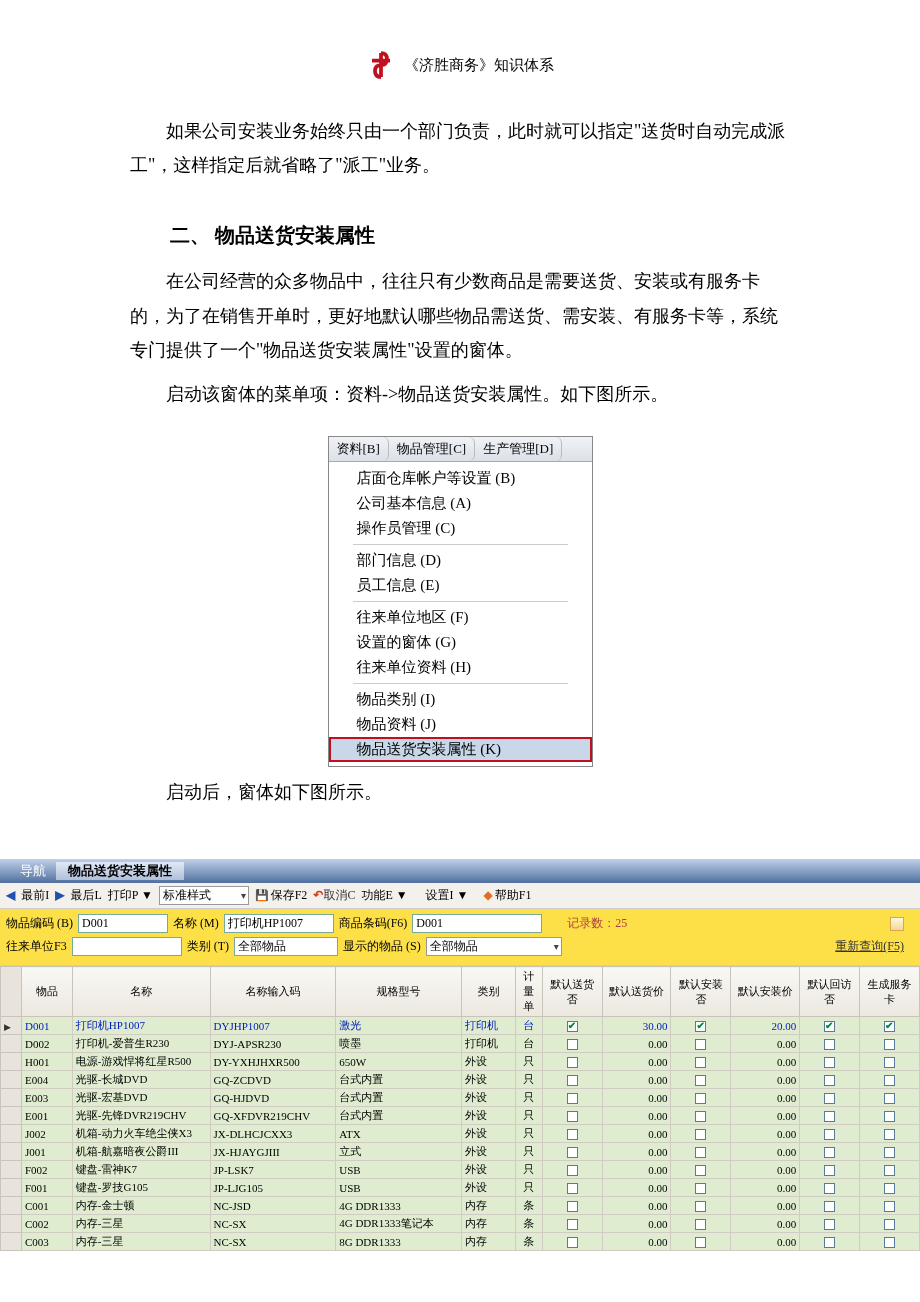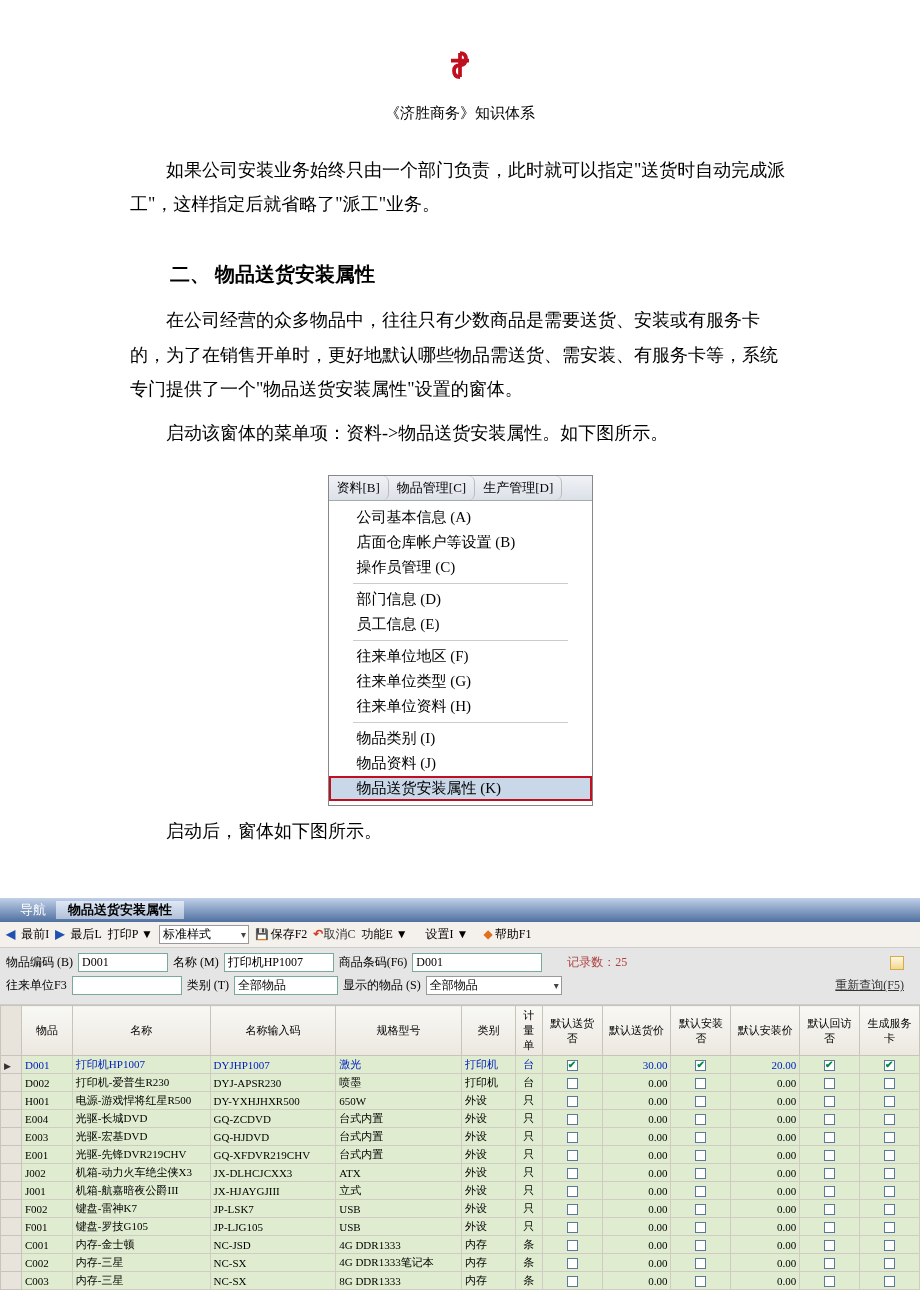--- a/index.html
+++ b/index.html
@@ -1,19 +1,19 @@
 <!DOCTYPE html>
 <html><head>
   <meta charset="utf-8">
   <style>
     * { box-sizing: border-box; margin: 0; padding: 0; }
     body { width: 920px; font-family: SimSun, serif; background: white; color: #000; }
     .page { padding: 50px 130px 30px 130px; }
     .header { text-align: center; margin-bottom: 30px; }
-    .header-content { display: inline-flex; align-items: center; gap: 24px; flex-direction: column; }
+    .header-content { display: inline-flex; align-items: center; gap: 8px; }
     .logo { width: 30px; height: 30px; }
     .header-text { font-size: 15px; }
     .para { font-size: 18px; line-height: 1.9; text-indent: 2em; margin: 10px 0; }
     .section-title { font-size: 20px; font-weight: bold; margin: 40px 0 15px 0; text-indent: 2em; }
     .menu-screenshot { margin: 25px auto; border: 1px solid #888; width: 265px; }
     .menu-tabs { display: flex; background: linear-gradient(#f0f2f6, #dce0e8); border-bottom: 1px solid #aaa; }
     .menu-tab { padding: 3px 8px; font-size: 13px; font-family: SimSun; border-right: 1px solid #bbb; border-radius: 6px; }
     .menu-items { padding: 4px 0; background: white; }
     .mi-divider { height: 1px; background: #ccc; margin: 3px 24px; }
     .menu-item { padding: 3px 12px 3px 28px; font-size: 15px; font-family: SimSun; text-align: left; }
@@ -25,21 +25,21 @@
     .ss-toolbar { background: #f4f0ec; padding: 3px 6px; font-size: 12px; font-family: SimSun; border-bottom: 1px solid #ccc; display: flex; align-items: center; gap: 6px; }
     .nav-arrow-l { color: #2050b0; font-weight: bold; }
     .nav-arrow-r { color: #2050b0; font-weight: bold; }
     .tb-dropdown { border: 1px solid #999; background: white; padding: 0 18px 0 3px; font-size: 12px; display: inline-flex; align-items: center; position: relative; min-width: 90px; }
     .tb-dropdown::after { content: '▾'; position: absolute; right: 2px; font-size: 10px; color: #444; }
     .tb-save { display: inline-flex; align-items: center; gap: 2px;}
     .tb-save::before { content: '💾'; font-size: 11px; filter: hue-rotate(200deg) saturate(1.5);}
     .tb-cancel { color: #333; }
     .tb-cancel::before { content: '↶'; color: #d04020; font-weight: bold; }
     .tb-help::before { content: '◆'; color: #e07020; margin-right: 2px; }
-    .ss-search { background: #e5e5e5; padding: 5px 6px; border-bottom: 1px solid #ccc; font-size: 12px; font-family: SimSun; }
+    .ss-search { background: #fde047; padding: 5px 6px; border-bottom: 1px solid #ccc; font-size: 12px; font-family: SimSun; }
     .ss-search-row { display: flex; align-items: center; gap: 5px; margin-bottom: 4px; flex-wrap: nowrap; }
     .ss-label { white-space: nowrap; }
     .ss-input { border: 1px solid #7a9; background: white; padding: 1px 3px; font-size: 12px; font-family: SimSun; }
     .ss-count { color: #b04040; margin-left: 20px; white-space: nowrap; }
     .ss-linkbox { margin-left: auto; margin-right: 10px; text-align: center; }
     .ss-link { text-decoration: underline; color: #333; }
     .new-icon { display: inline-block; width: 14px; height: 14px; border: 1px solid #d8a850; background: linear-gradient(#fff8e0, #f0d890); vertical-align: middle; }
     .ss-table { width: 100%; border-collapse: collapse; font-size: 11px; font-family: SimSun; table-layout: fixed; }
     .ss-table th { background: linear-gradient(#f8f8f4, #ece8e0); border: 1px solid #c8c4bc; padding: 2px 2px; font-weight: normal; font-size: 11px; text-align: center; overflow: hidden; }
     .ss-table td { border-right: 1px solid #d0ccc4; border-bottom: 1px solid #d0ccc4; padding: 1px 3px; background: #e0ecd0; white-space: nowrap; overflow: hidden; }
@@ -70,29 +70,29 @@
   <p class="para">在公司经营的众多物品中，往往只有少数商品是需要送货、安装或有服务卡的，为了在销售开单时，更好地默认哪些物品需送货、需安装、有服务卡等，系统专门提供了一个"物品送货安装属性"设置的窗体。</p>
   <p class="para">启动该窗体的菜单项：资料-&gt;物品送货安装属性。如下图所示。</p>
 
   <div class="menu-screenshot">
     <div class="menu-tabs" id="menu-tabs">
         <span class="menu-tab">资料[B]</span>
         <span class="menu-tab">物品管理[C]</span>
         <span class="menu-tab">生产管理[D]</span>
       </div>
     <div class="menu-items" id="menu-items">
+        <div class="menu-item">店面仓库帐户等设置 (B)</div>
         <div class="menu-item">公司基本信息 (A)</div>
-        <div class="menu-item">店面仓库帐户等设置 (B)</div>
         <div class="menu-item">操作员管理 (C)</div>
         <div class="mi-divider"></div>
         <div class="menu-item">部门信息 (D)</div>
         <div class="menu-item">员工信息 (E)</div>
         <div class="mi-divider"></div>
         <div class="menu-item">往来单位地区 (F)</div>
-        <div class="menu-item">往来单位类型 (G)</div>
+        <div class="menu-item">设置的窗体 (G)</div>
         <div class="menu-item">往来单位资料 (H)</div>
         <div class="mi-divider"></div>
         <div class="menu-item">物品类别 (I)</div>
         <div class="menu-item">物品资料 (J)</div>
         <div class="menu-item highlighted">物品送货安装属性 (K)</div>
       </div>
   </div>
   <div class="watermark">WWW.        m.cn</div>
 
   <p class="para">启动后，窗体如下图所示。</p>

